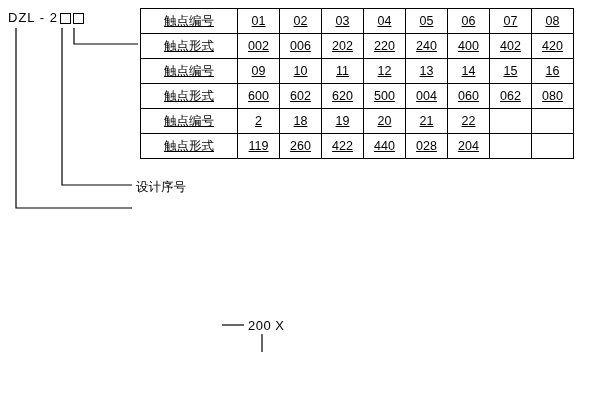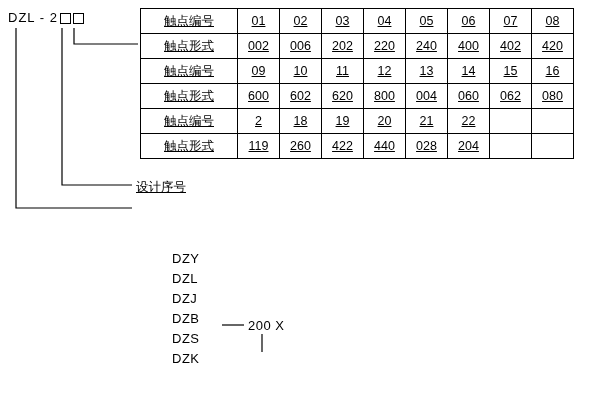--- a/index.html
+++ b/index.html
@@ -73,21 +73,20 @@
     width: 600px;
     height: 400px;
     pointer-events: none;
   }
 
   
   .annot {
     position: absolute;
     font-size: 12.5px;
     white-space: nowrap;
-    text-decoration: underline;
   }
   .annot-serial { left: 136px; top: 179px; }
   .annot-desc   { left: 136px; top: 202px; }
 
   
   .series-list {
     position: absolute;
     left: 172px;
     top: 249px;
     font-size: 13px;
@@ -166,21 +165,21 @@
         <td class="cell">13</td>
         <td class="cell">14</td>
         <td class="cell">15</td>
         <td class="cell">16</td>
       </tr>
       <tr>
         <td class="rowhead">触点形式</td>
         <td class="cell">600</td>
         <td class="cell">602</td>
         <td class="cell">620</td>
-        <td class="cell">800</td>
+        <td class="cell">500</td>
         <td class="cell">004</td>
         <td class="cell">060</td>
         <td class="cell">062</td>
         <td class="cell">080</td>
       </tr>
       <tr>
         <td class="rowhead">触点编号</td>
         <td class="cell">2</td>
         <td class="cell">18</td>
         <td class="cell">19</td>
@@ -199,24 +198,16 @@
         <td class="cell">028</td>
         <td class="cell">204</td>
         <td class="cell"></td>
         <td class="cell"></td>
       </tr>
     </tbody>
   </table>
 
   <div class="annot annot-serial">设计序号</div>
 
-  <div class="series-list">
-    <div>DZY</div>
-    <div>DZL</div>
-    <div>DZJ</div>
-    <div>DZB</div>
-    <div>DZS</div>
-    <div>DZK</div>
-  </div>
 
   <div class="annot-200x">200  X</div>
 
 </div>
 
 </body></html>

